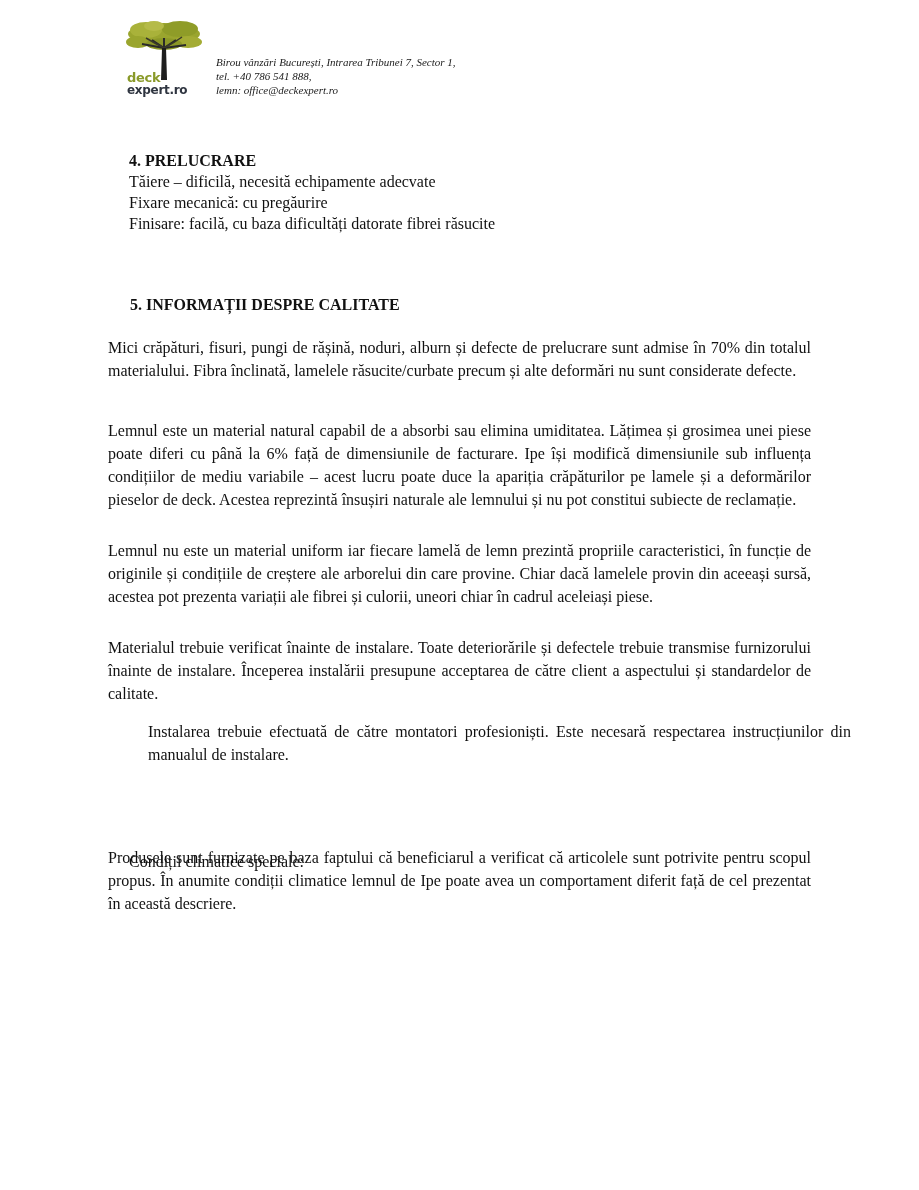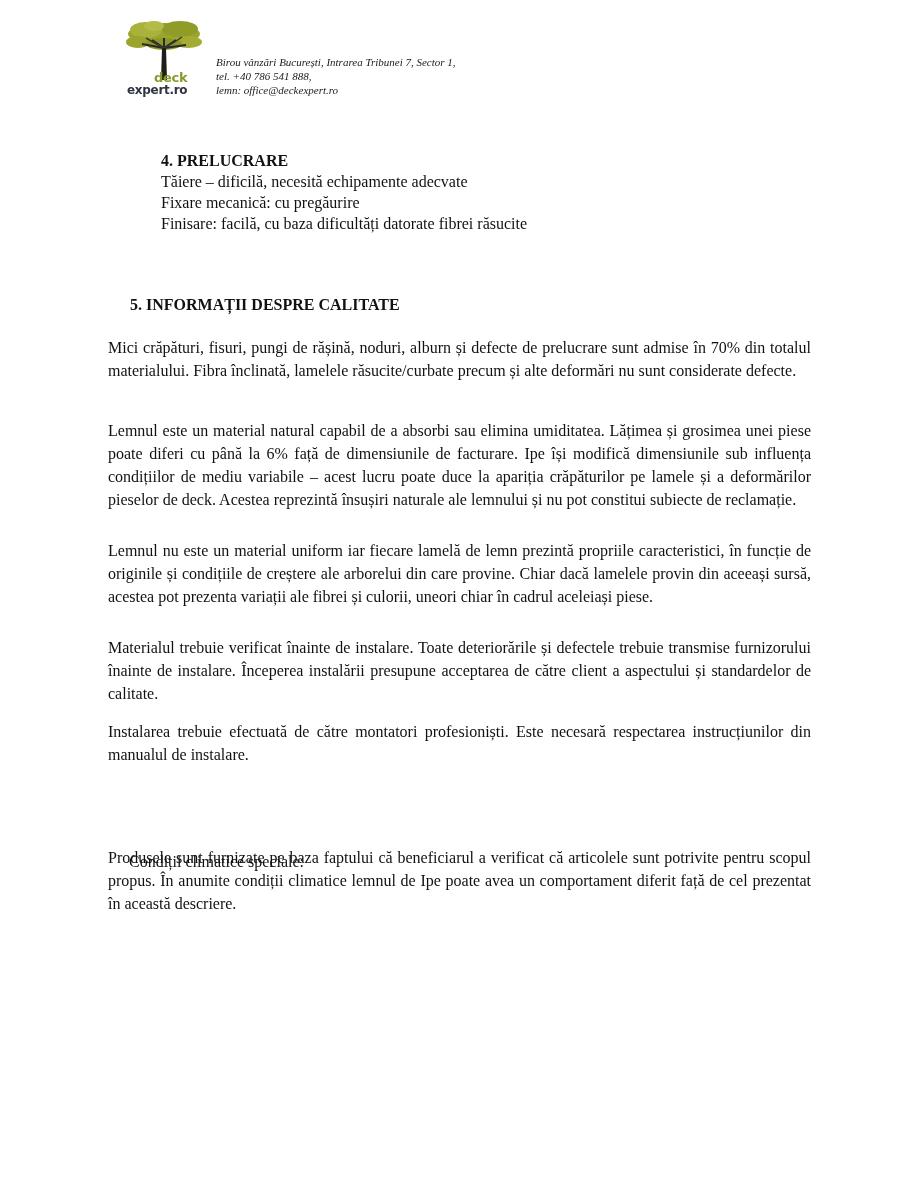--- a/index.html
+++ b/index.html
@@ -32,40 +32,39 @@
     .logo svg { position: absolute; left: 0; top: 0; }
     .logo-text {
       position: absolute;
       left: 3px;
       top: 54px;
       font-family: "DejaVu Sans", "Liberation Sans", sans-serif;
       font-weight: bold;
       line-height: 12px;
       letter-spacing: -0.3px;
     }
-    .logo-deck { color: #8a9a2a; font-size: 13px; display: block; text-align: right; }
+    .logo-deck { color: #8a9a2a; font-size: 13px; display: block; }
     .logo-expert { color: #2f3540; font-size: 12px; display: block; }
     .contact {
       position: absolute;
       left: 92px;
       top: 37px;
       font-style: italic;
       font-size: 11px;
       line-height: 14px;
       color: #1a1a1a;
     }
     .contact div { white-space: nowrap; }
 
     .section4 {
       position: absolute;
       left: 129px;
       top: 150px;
       font-size: 16px;
       line-height: 21px;
-      margin-left: 32px;
     }
     .section-title {
       font-weight: bold;
       font-size: 16px;
     }
     .section5-title {
       position: absolute;
       left: 130px;
       top: 294px;
       font-weight: bold;
@@ -78,21 +77,21 @@
       width: 703px;
       font-size: 16px;
       line-height: 23px;
       text-align: justify;
       text-align-last: left;
     }
     .p1 { top: 336px; }
     .p2 { top: 419px; }
     .p3 { top: 539px; }
     .p4 { top: 636px; }
-    .p5 { top: 720px; }
+    .p5 { top: 720px; margin-left: 40px; }
     .subheading {
       position: absolute;
       left: 129px;
       top: 812px;
       font-size: 16px;
       line-height: 23px;
       margin-top: 38px;
     }
     .p6 { top: 846px; }
   </style>

